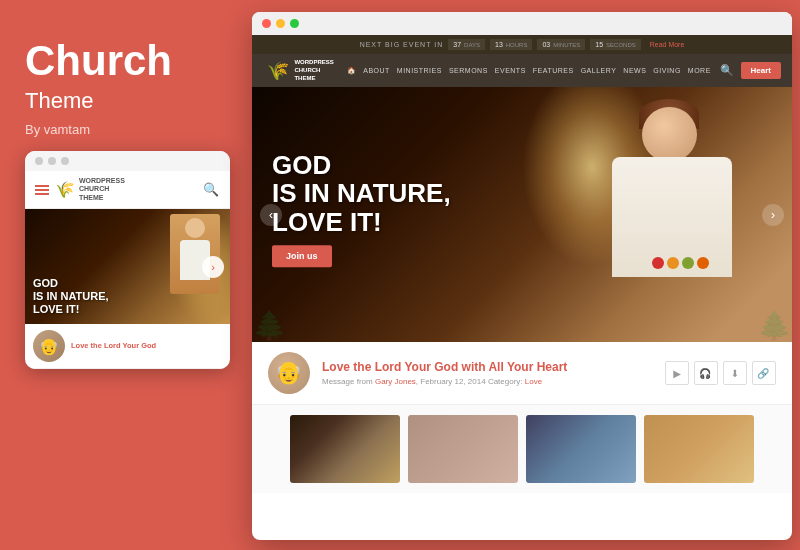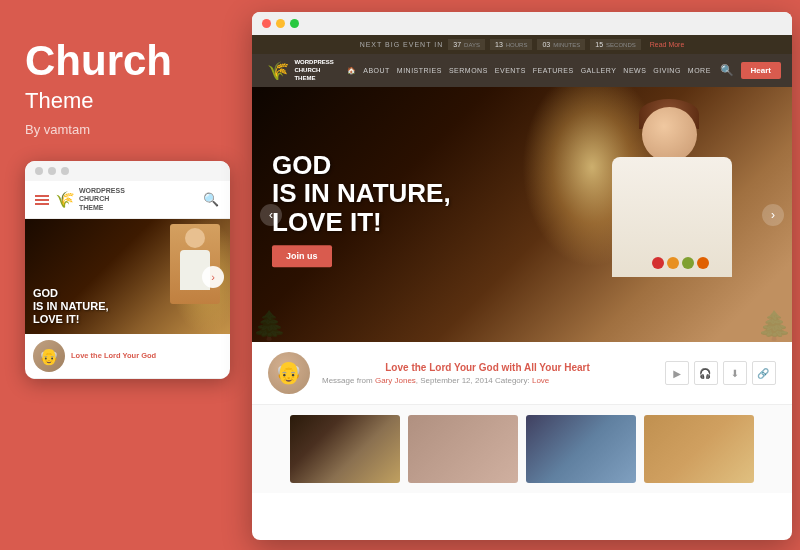--- a/index.html
+++ b/index.html
@@ -29,21 +29,21 @@
     }
     .left-panel .subtitle {
       font-size: 22px;
       color: #fff;
       font-weight: 300;
       margin-bottom: 8px;
     }
     .left-panel .by-line {
       font-size: 13px;
       color: rgba(255,255,255,0.75);
-      margin-bottom: 24px;
+      margin-bottom: 14px;
     }
 
     
     .mobile-preview {
       background: #fff;
       border-radius: 10px;
       overflow: hidden;
       width: 205px;
       box-shadow: 0 4px 20px rgba(0,0,0,0.3);
     }
@@ -466,25 +466,24 @@
       overflow: hidden;
       display: flex;
       align-items: center;
       justify-content: center;
       font-size: 22px;
     }
     .sermon-content {
       flex: 1;
     }
     .sermon-title {
-      font-size: 10px;
+      font-size: 12px;
       color: #d95b4e;
       font-weight: bold;
       margin-bottom: 3px;
-      text-align: center;
     }
     .sermon-meta {
       font-size: 8px;
       color: #999;
     }
     .sermon-meta span.link {
       color: #d95b4e;
     }
     .sermon-icons {
       display: flex;
@@ -693,21 +692,21 @@
     </div>
   </div>
 
   <div class="sermon-section">
     <div class="sermon-avatar">👴</div>
     <div class="sermon-content">
       <div class="sermon-title">Love the Lord Your God with All Your Heart</div>
       <div class="sermon-meta">
         <span>Message from</span>
         <span class="link">Gary Jones</span>,
-        <span>September 12, 2014</span>
+        <span>February 12, 2014</span>
         <span>Category:</span>
         <span class="link">Love</span>
       </div>
     </div>
     <div class="sermon-icons">
       <div class="sermon-icon-btn">▶</div>
       <div class="sermon-icon-btn">🎧</div>
       <div class="sermon-icon-btn">⬇</div>
       <div class="sermon-icon-btn">🔗</div>
     </div>

